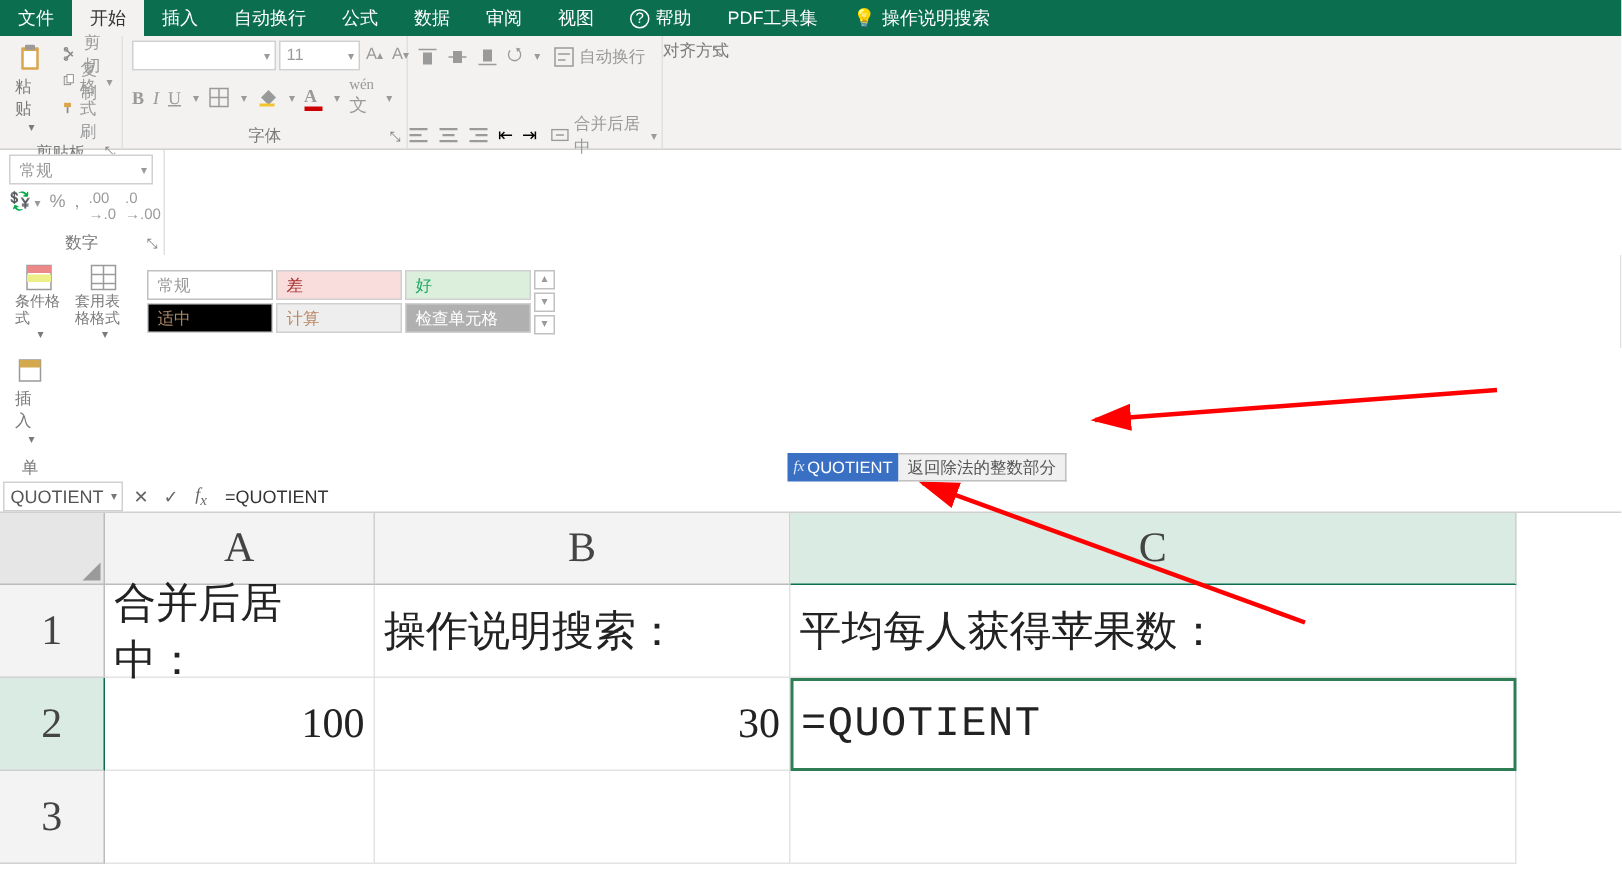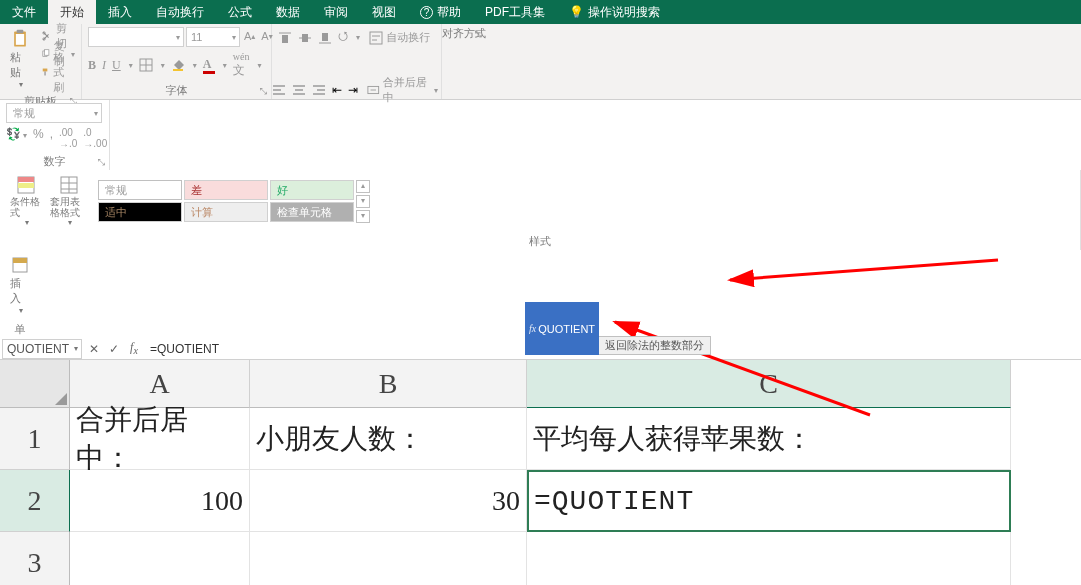--- a/index.html
+++ b/index.html
@@ -55,21 +55,21 @@
   .rowhdr.active { background:#d9ebe3; border-right-color:#0b6e4f; }
   .cells { position:absolute; left:70px; top:48px; }
   .row { display:flex; height:62px; }
   .cell { border-right:1px solid #e3e3e3; border-bottom:1px solid #e3e3e3; padding:0 6px; display:flex; align-items:center; font-size:28px; font-family:"SimSun","Times New Roman",serif; color:#222; position:relative; }
   .cell.num { justify-content:flex-end; font-family:"Times New Roman",serif; }
   .cell.editing { border:2px solid #2e7d55; padding:0 5px; font-family:"Courier New",monospace; font-size:28px; letter-spacing:1px; }
 
   .tooltip { position:absolute; left:525px; top:302px; display:flex; font-size:11px; z-index:5; }
   .tooltip .tag { background:#3a70c4; color:#fff; padding:1px 4px; display:flex; align-items:center; }
   .tooltip .tag .fx { font-style:italic; font-size:10px; margin-right:2px; opacity:.85; }
-  .tooltip .hint { background:#f0f0f0; border:1px solid #c0c0c0; border-left:none; padding:1px 6px; color:#555;margin-top:34px; }
+  .tooltip .hint { background:#f0f0f0; border:1px solid #c0c0c0; border-left:none; padding:1px 6px; color:#555; }
 
   .overlay { position:absolute; left:0; top:0; pointer-events:none; z-index:4; }
 </style>
 </head>
 <body>
 
 <div class="titlebar">
   <div class="tab file">
       <span>文件</span>
     </div>
@@ -324,23 +324,20 @@
         <div class="combo" style="background:#b0b0b0;color:#fff">
           <span>检查单元格</span>
         </div>
       </div>
       <div class="stack" style="margin-left:2px;gap:2px">
         <span style="border:1px solid #c0c0c0;width:14px;height:13px;text-align:center;font-size:8px">▴</span>
         <span style="border:1px solid #c0c0c0;width:14px;height:13px;text-align:center;font-size:8px">▾</span>
         <span style="border:1px solid #c0c0c0;width:14px;height:13px;text-align:center;font-size:8px">▾</span>
       </div>
     </div>
-    <div class="group-label">
-      <span>样式</span>
-    </div>
   </div>
 
   <div class="group" style="width:40px;border-right:none">
     <div class="group-body">
       <div class="btn-col">
         <svg class="ico" viewBox="0 0 20 20">
           <rect x="3" y="3" width="14" height="14" fill="none" stroke="#9a9a9a"></rect>
           <rect x="3" y="3" width="14" height="5" fill="#d4a94e"></rect>
         </svg>
         <span>插入</span>
@@ -389,21 +386,21 @@
         <span>3</span>
       </div>
 
   </div>
   <div class="cells">
     <div class="row">
       <div class="cell" style="width:180px">
           <span>合并后居中：</span>
         </div>
       <div class="cell" style="width:277px">
-          <span>小朋友人数：</span>
+          <span>操作说明搜索：</span>
         </div>
       <div class="cell" style="width:484px">
           <span>平均每人获得苹果数：</span>
         </div>
     </div>
     <div class="row">
       <div class="cell num" style="width:180px">
           <span>100</span>
         </div>
       <div class="cell num" style="width:277px">

